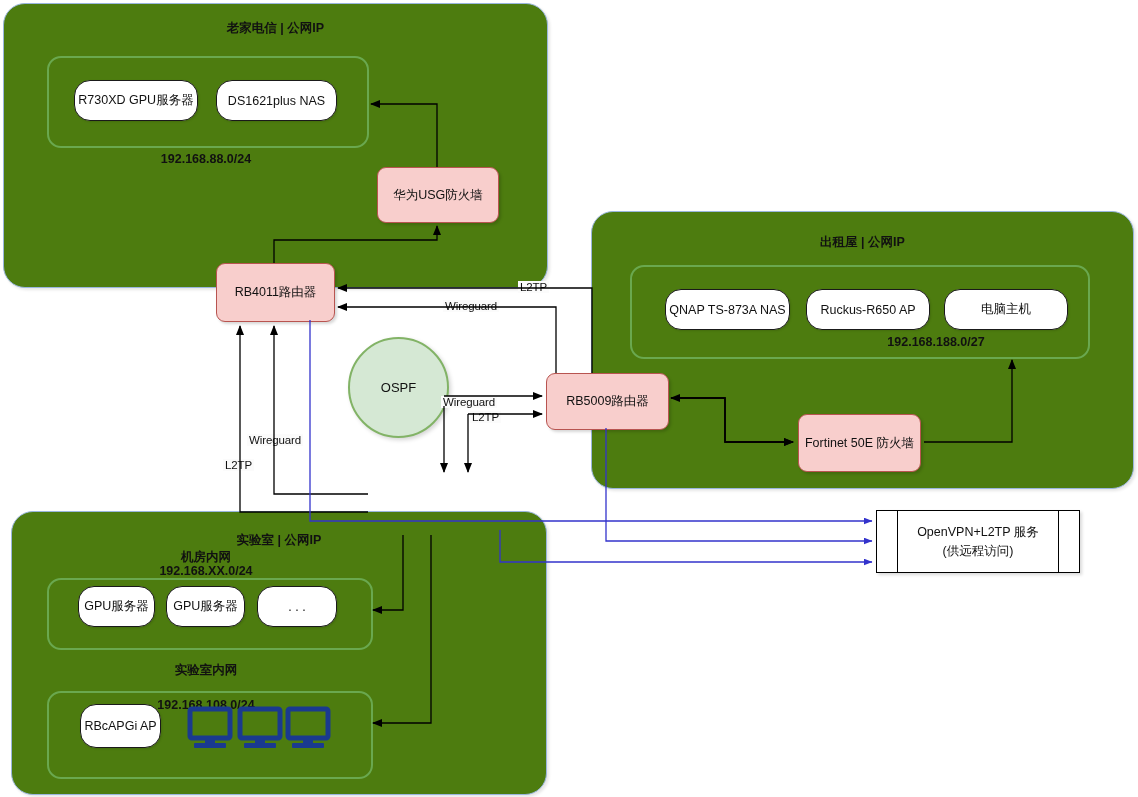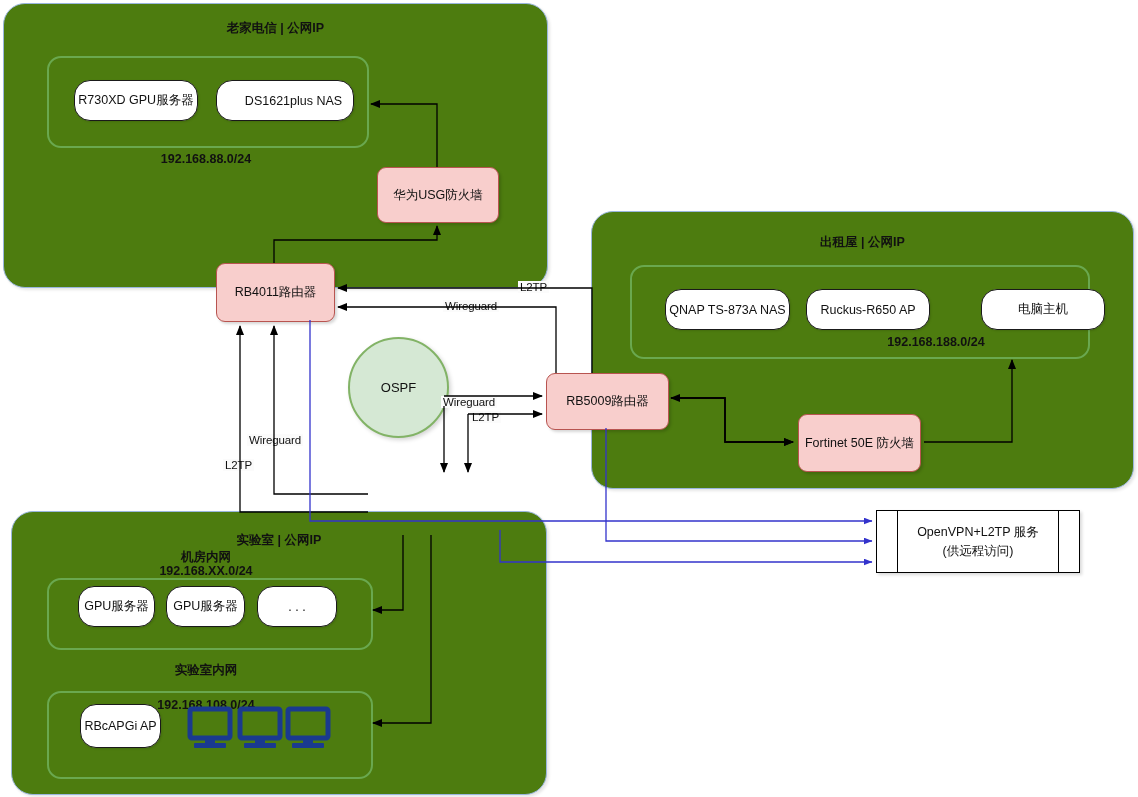--- a/index.html
+++ b/index.html
@@ -39,31 +39,31 @@
 </head>
 <body>
 
 <div id="canvas">
 
   <div class="zone" style="left:3px;top:3px;width:543px;height:283px;">
     <div class="zone-title" style="top:16px;">老家电信 | 公网IP</div>
   </div>
   <div class="greenbox" style="left:47px;top:56px;width:318px;height:88px;"></div>
   <div class="node" style="left:74px;top:80px;width:122px;height:39px;">R730XD GPU服务器</div>
-  <div class="node" style="left:216px;top:80px;width:119px;height:39px;padding-left:17px;">DS1621plus NAS</div>
+  <div class="node" style="left:216px;top:80px;width:119px;height:39px;">DS1621plus NAS</div>
   <div class="subnet-label" style="left:47px;top:152px;width:318px;">192.168.88.0/24</div>
 
   <div class="zone" style="left:591px;top:211px;width:541px;height:276px;">
     <div class="zone-title" style="top:22px;">出租屋 | 公网IP</div>
   </div>
   <div class="greenbox" style="left:630px;top:265px;width:456px;height:90px;"></div>
   <div class="node" style="left:665px;top:289px;width:123px;height:39px;">QNAP TS-873A NAS</div>
   <div class="node" style="left:806px;top:289px;width:122px;height:39px;">Ruckus-R650 AP</div>
-  <div class="node" style="left:944px;top:289px;width:122px;height:39px;margin-left:37px;">电脑主机</div>
-  <div class="subnet-label" style="left:806px;top:335px;width:260px;">192.168.188.0/24</div>
+  <div class="node" style="left:944px;top:289px;width:122px;height:39px;">电脑主机</div>
+  <div class="subnet-label" style="left:806px;top:335px;width:260px;">192.168.188.0/27</div>
 
   <div class="zone" style="left:11px;top:511px;width:534px;height:282px;">
     <div class="zone-title" style="top:20px;">实验室 | 公网IP</div>
   </div>
 
   <div class="group-label" style="left:47px;top:549px;width:318px;">机房内网</div>
   <div class="subnet-label" style="left:47px;top:564px;width:318px;">192.168.XX.0/24</div>
   <div class="greenbox" style="left:47px;top:578px;width:322px;height:68px;"></div>
   <div class="node" style="left:78px;top:586px;width:75px;height:39px;">GPU服务器</div>
   <div class="node" style="left:166px;top:586px;width:77px;height:39px;">GPU服务器</div>

